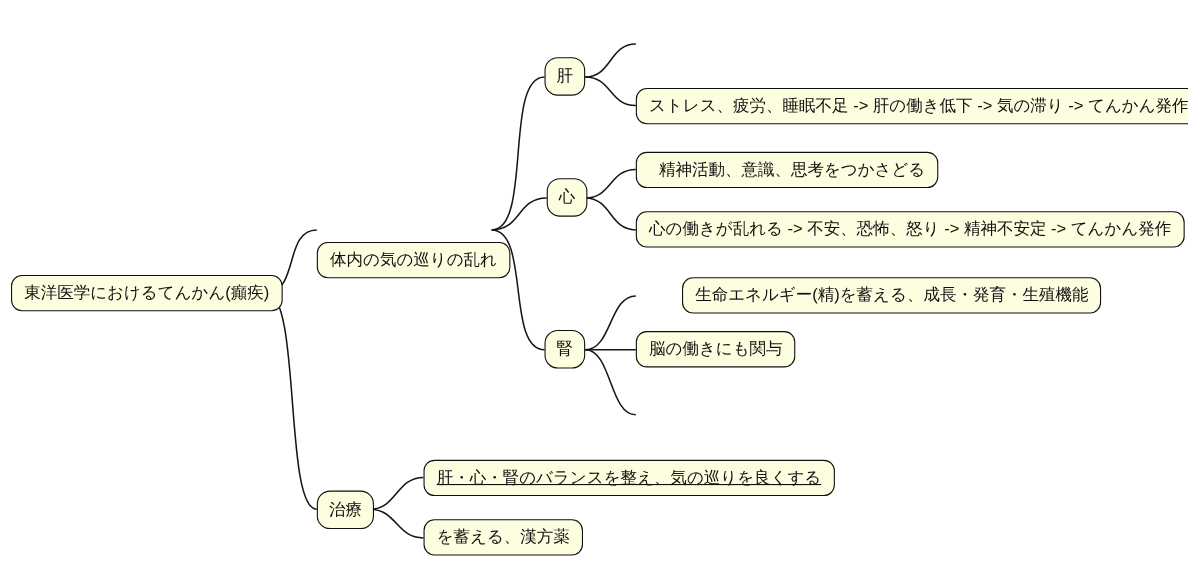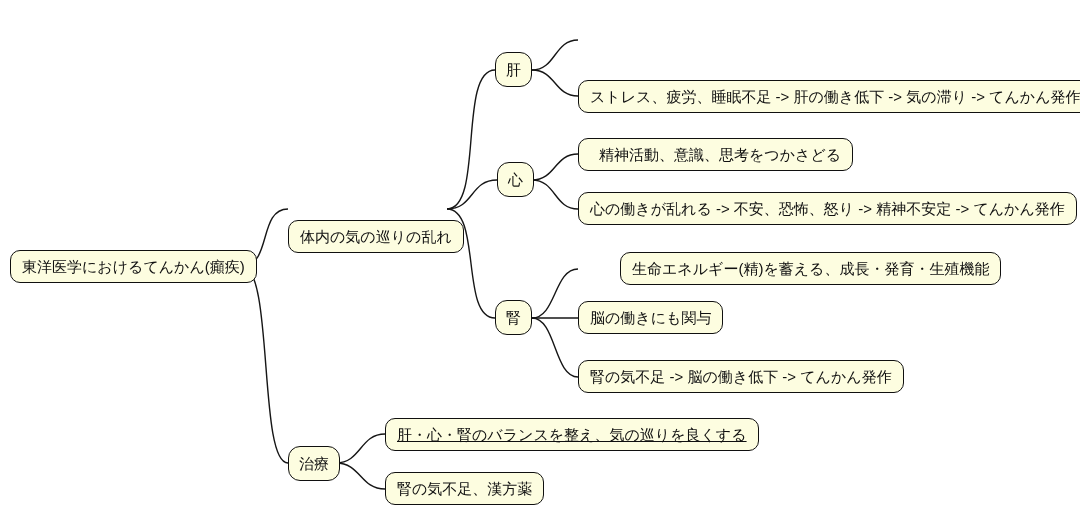--- a/index.html
+++ b/index.html
@@ -88,19 +88,18 @@
   <div class="node" style="left:578px; top:80px;">ストレス、疲労、睡眠不足 -&gt; 肝の働き低下 -&gt; 気の滞り -&gt; てんかん発作</div>
 
   <div class="node" style="left:578px; top:138px;padding-left:20px;">精神活動、意識、思考をつかさどる</div>
 
   <div class="node" style="left:578px; top:192px;">心の働きが乱れる -&gt; 不安、恐怖、怒り -&gt; 精神不安定 -&gt; てんかん発作</div>
 
   <div class="node" style="left:578px; top:252px;margin-left:42px;">生命エネルギー(精)を蓄える、成長・発育・生殖機能</div>
 
   <div class="node" style="left:578px; top:301px;text-align:center;">脳の働きにも関与</div>
 
-  <div class="node" style="left:578px; top:360px;">腎の気不足 -&gt; 脳の働き低下 -&gt; てんかん発作</div>
 
   <div class="node" style="left:385px; top:418px;text-decoration:underline;">肝・心・腎のバランスを整え、気の巡りを良くする</div>
 
-  <div class="node" style="left:385px; top:472px;">腎の気不足、漢方薬</div>
+  <div class="node" style="left:385px; top:472px;">を蓄える、漢方薬</div>
 
 </div>
 
 </body></html>

